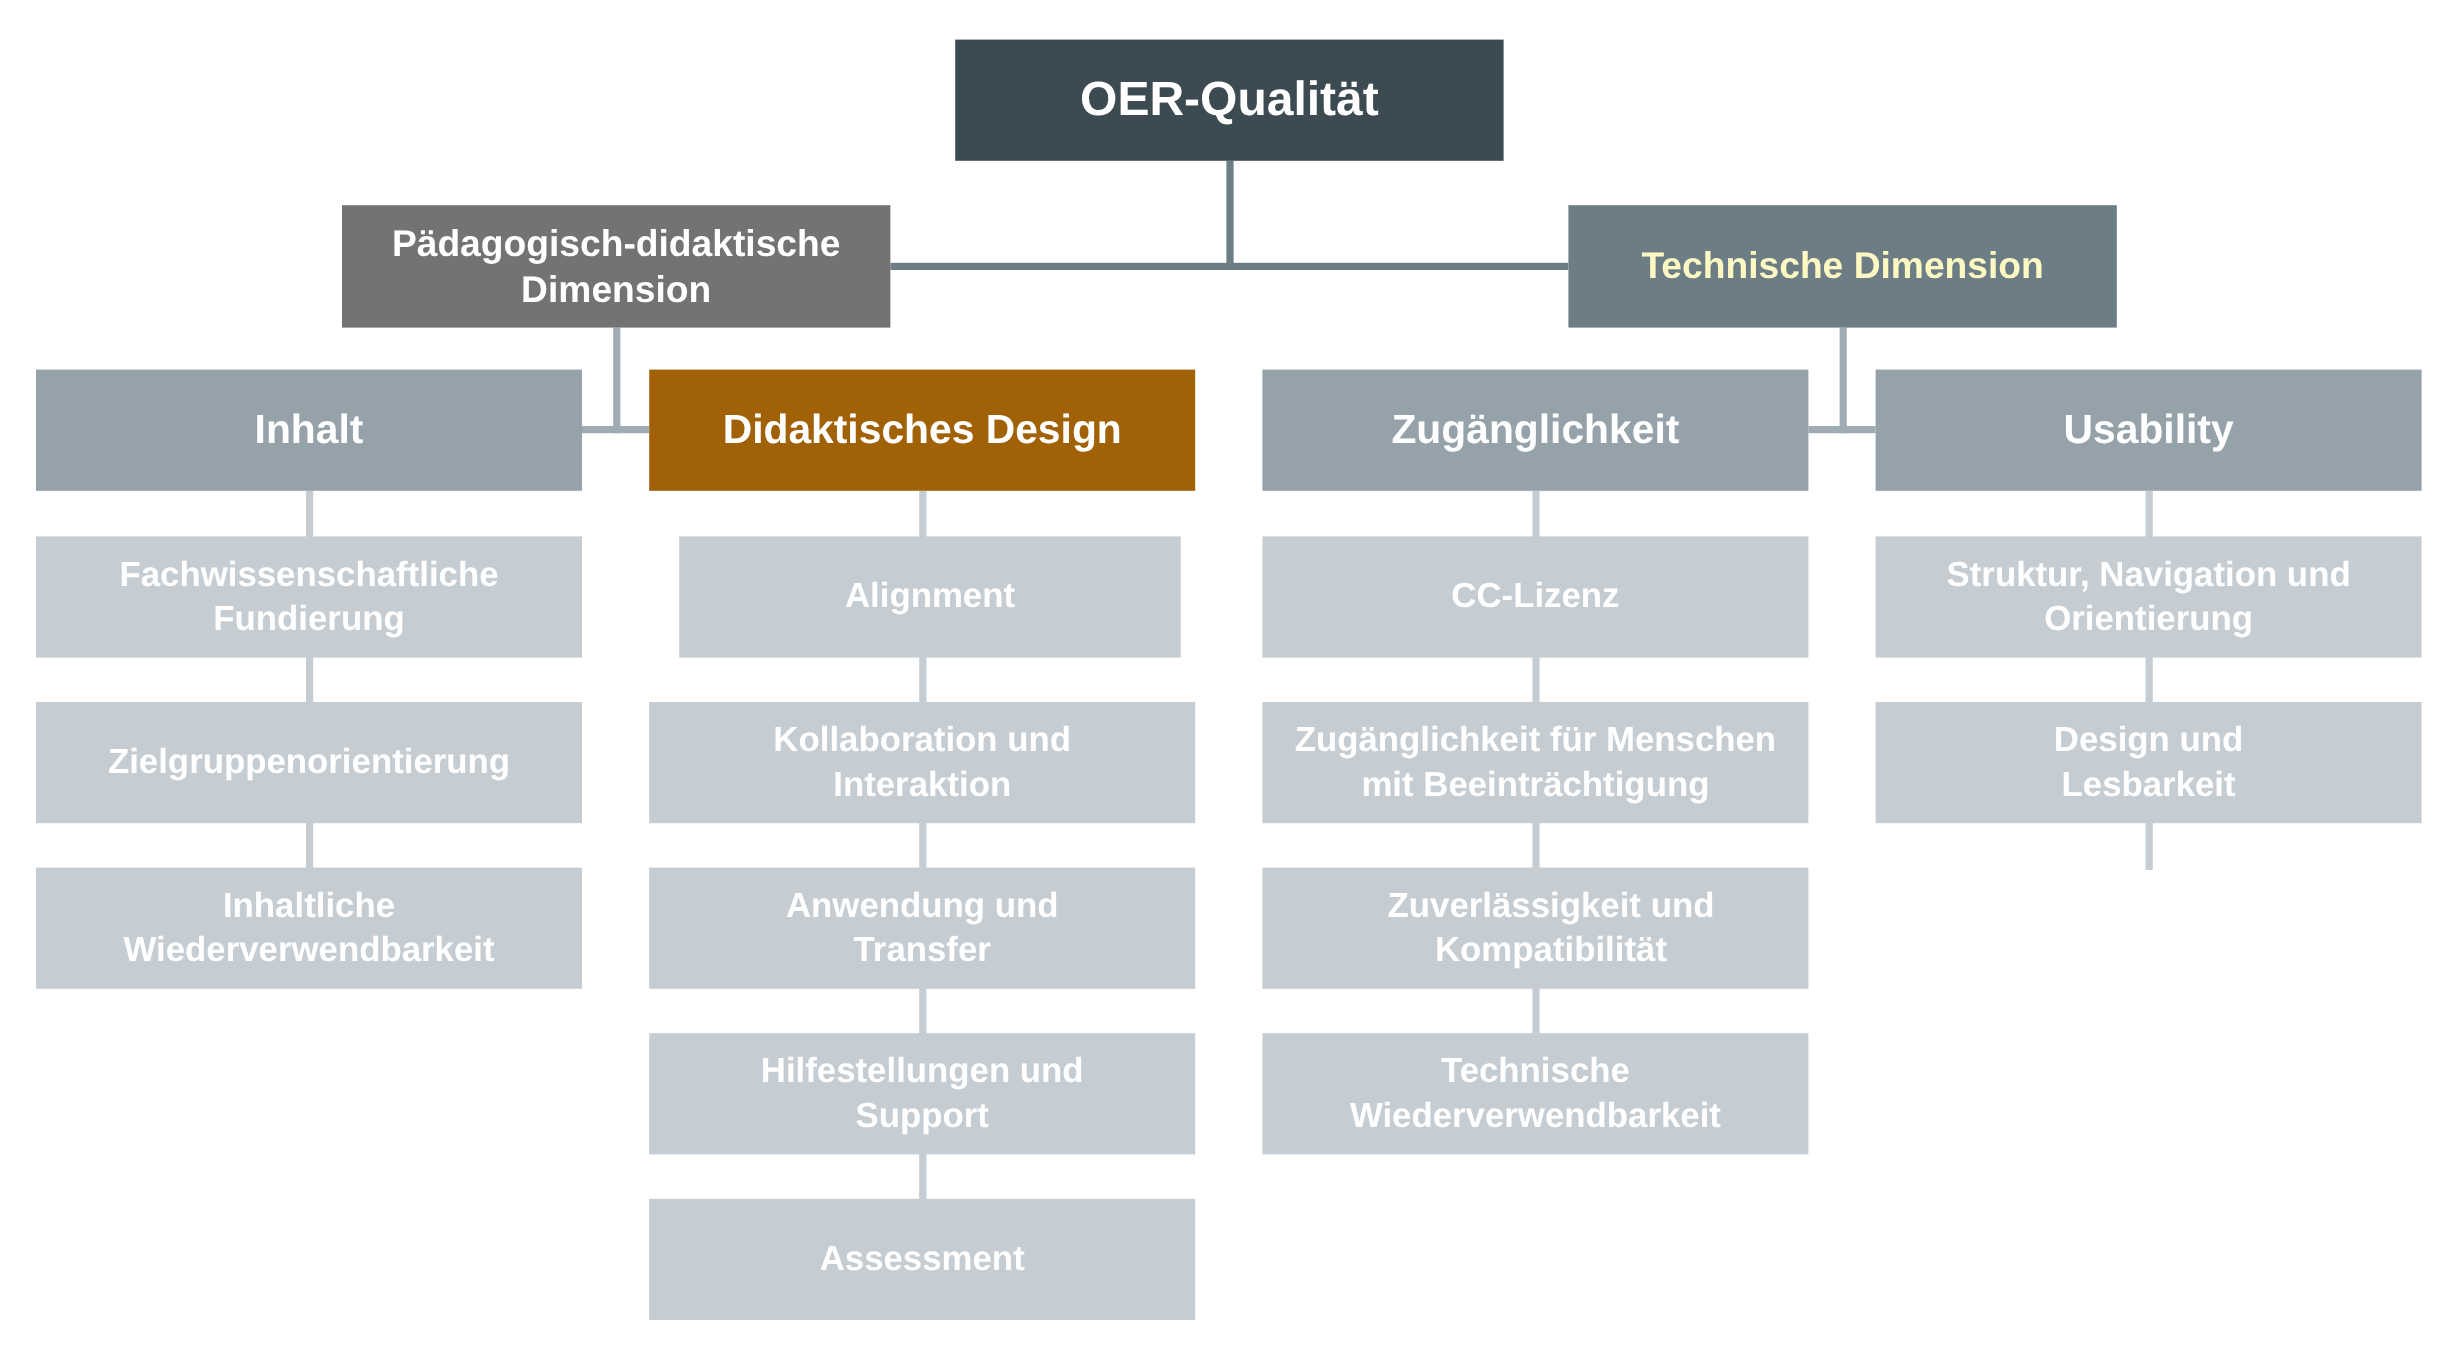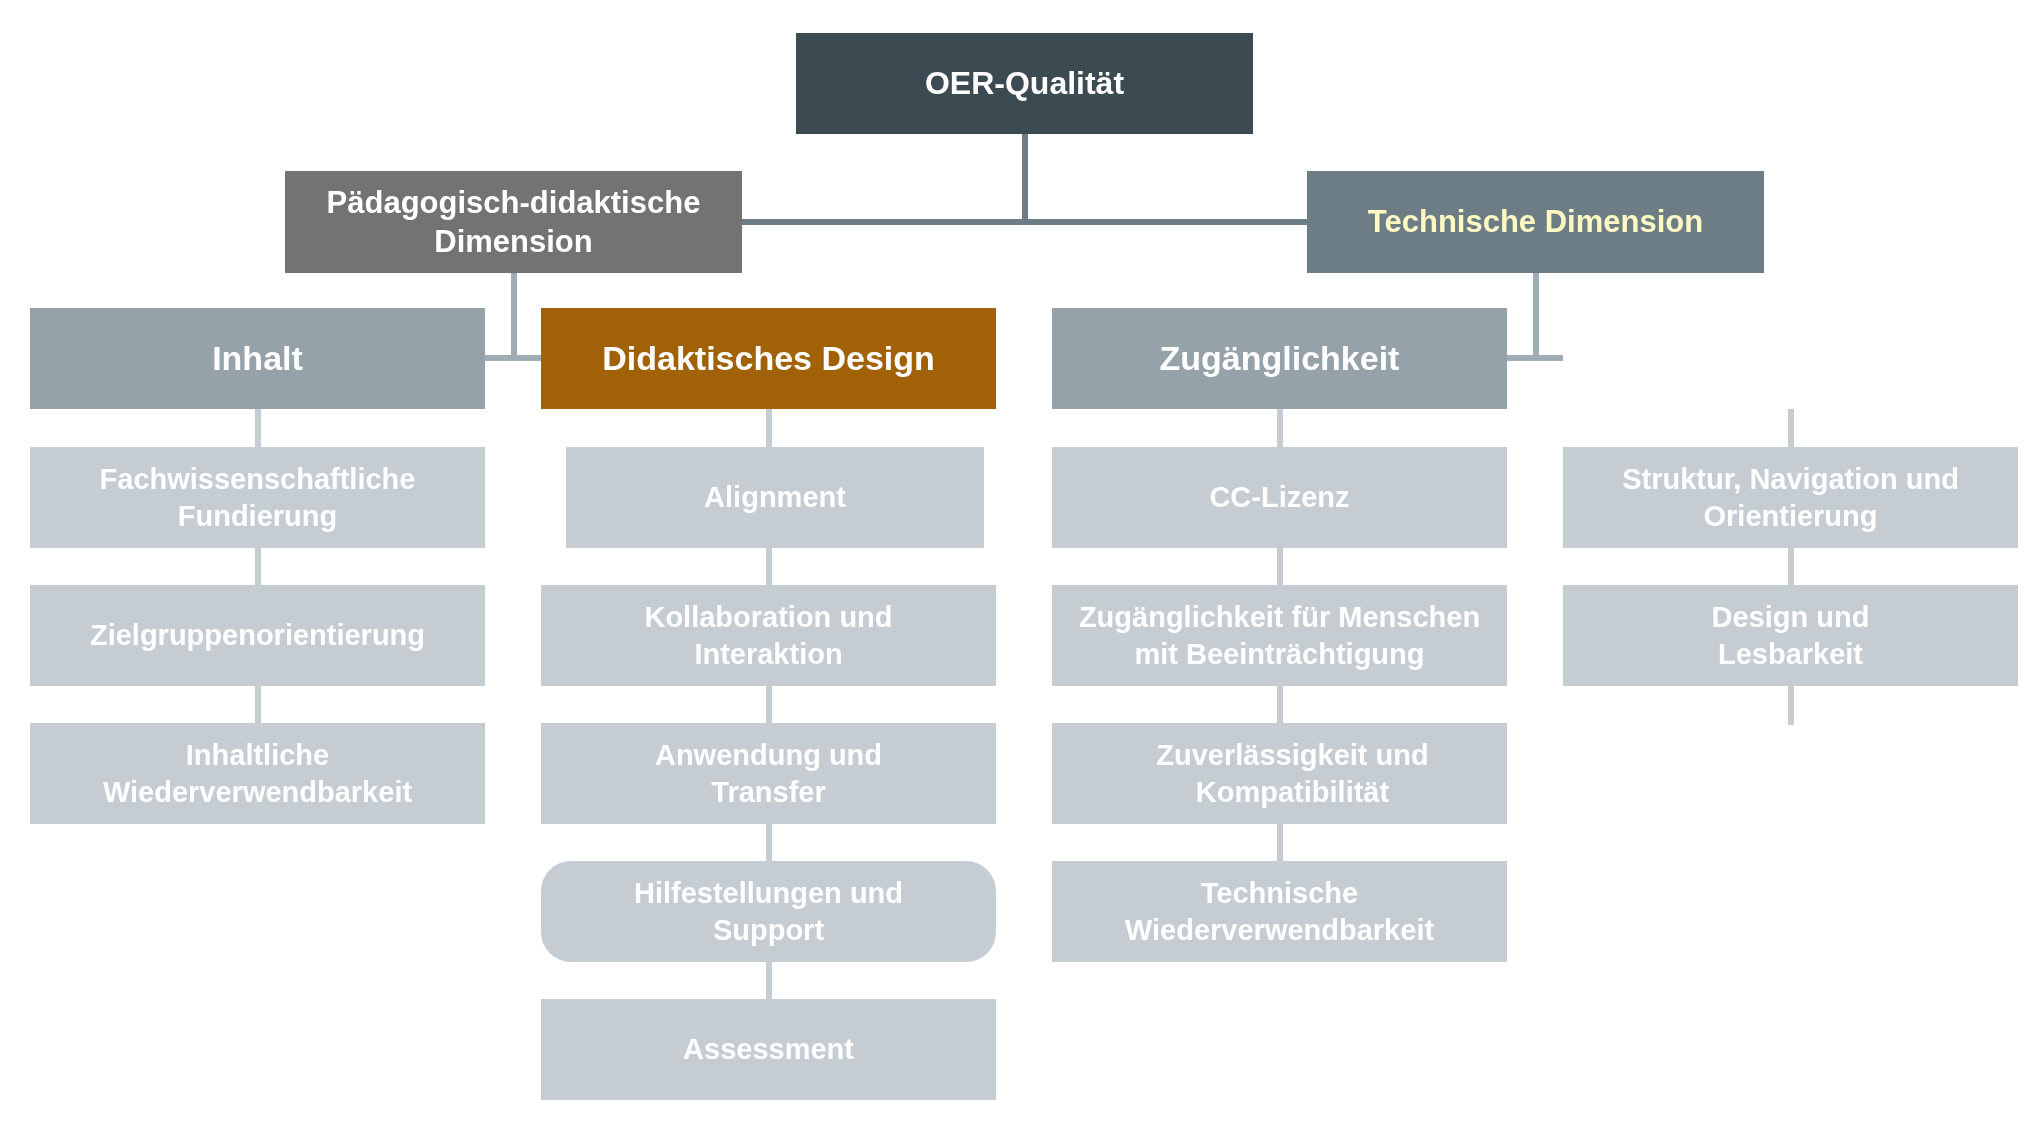--- a/index.html
+++ b/index.html
@@ -18,21 +18,21 @@
     justify-content: center;
     text-align: center;
     color: #ffffff;
     font-weight: bold;
     white-space: pre-line;
     z-index: 1;
     padding: 0 8px;
     box-sizing: border-box;
     line-height: 1.26;
   }
-  .lvl1 { font-size: 32px; }
+  .lvl1 { font-size: 40px; }
   .lvl2 { font-size: 31px; }
   .lvl3 { font-size: 34px; }
   .leaf { font-size: 29px; }
   .line { position: absolute; z-index: 0; }
 
   
   .pos-root     { left: 796px;  top: 33px;  width: 457px; height: 101px; }
   .pos-dim-paed { left: 285px;  top: 171px; width: 457px; height: 102px; }
   .pos-dim-tech { left: 1307px; top: 171px; width: 457px; height: 102px; }
   .pos-hdr-0    { left: 30px;   top: 308px; width: 455px; height: 101px; }
@@ -50,39 +50,40 @@
 Dimension</div>
 
   <div class="box lvl2 pos-dim-tech" id="box-dim-1" style="background: rgb(109, 125, 133); color: #fef9c3;">Technische Dimension</div>
 
   <div class="box lvl3 pos-hdr-0" id="box-hdr-0" style="background: rgb(149, 162, 170); color: rgb(255, 255, 255);">Inhalt</div>
 
   <div class="box lvl3 pos-hdr-1" id="box-hdr-1" style="background: #a16207; color: rgb(255, 255, 255);">Didaktisches Design</div>
 
   <div class="box lvl3 pos-hdr-2" id="box-hdr-2" style="background: rgb(149, 162, 170); color: rgb(255, 255, 255);">Zugänglichkeit</div>
 
+  <div class="box lvl3 pos-hdr-3" id="box-hdr-3" style="background: rgb(149, 162, 170); color: rgb(255, 255, 255);">Usability</div>
 <div class="line" style="left: 1021.5px; top: 134px; width: 6px; height: 91px; background: rgb(109, 125, 133);"></div>
     <div class="line" style="left: 742px; top: 219px; width: 565px; height: 6px; background: rgb(109, 125, 133);"></div>
     <div class="line" style="left: 510.5px; top: 273px; width: 6px; height: 88px; background: rgb(159, 172, 179);"></div>
     <div class="line" style="left: 485px; top: 355px; width: 56px; height: 6px; background: rgb(159, 172, 179);"></div>
     <div class="line" style="left: 1532.5px; top: 273px; width: 6px; height: 88px; background: rgb(159, 172, 179);"></div>
     <div class="line" style="left: 1507px; top: 355px; width: 56px; height: 6px; background: rgb(159, 172, 179);"></div>
     <div class="line" style="left: 254.5px; top: 409px; width: 6px; height: 316px; background: rgb(197, 205, 211);"></div>
     <div class="box leaf" style="left: 30px; top: 447px; width: 455px; height: 101px; background: rgb(197, 205, 211); color: rgb(255, 255, 255);">Fachwissenschaftliche
 Fundierung</div>
     <div class="box leaf" style="left: 30px; top: 585px; width: 455px; height: 101px; background: rgb(197, 205, 211); color: rgb(255, 255, 255);">Zielgruppenorientierung</div>
     <div class="box leaf" style="left: 30px; top: 723px; width: 455px; height: 101px; background: rgb(197, 205, 211); color: rgb(255, 255, 255);">Inhaltliche
 Wiederverwendbarkeit</div>
     <div class="line" style="left: 765.5px; top: 409px; width: 6px; height: 592px; background: rgb(197, 205, 211);"></div>
     <div class="box leaf" style="left: 541px; top: 447px; width: 418px; height: 101px; background: rgb(197, 205, 211); color: rgb(255, 255, 255); margin-left: 25px;">Alignment</div>
     <div class="box leaf" style="left: 541px; top: 585px; width: 455px; height: 101px; background: rgb(197, 205, 211); color: rgb(255, 255, 255);">Kollaboration und
 Interaktion</div>
     <div class="box leaf" style="left: 541px; top: 723px; width: 455px; height: 101px; background: rgb(197, 205, 211); color: rgb(255, 255, 255);">Anwendung und
 Transfer</div>
-    <div class="box leaf" style="left: 541px; top: 861px; width: 455px; height: 101px; background: rgb(197, 205, 211); color: rgb(255, 255, 255); border-radius: 30px;">Hilfestellungen und
+    <div class="box leaf" style="left: 541px; top: 861px; width: 455px; height: 101px; background: rgb(197, 205, 211); color: rgb(255, 255, 255);">Hilfestellungen und
 Support</div>
     <div class="box leaf" style="left: 541px; top: 999px; width: 455px; height: 101px; background: rgb(197, 205, 211); color: rgb(255, 255, 255);">Assessment</div>
     <div class="line" style="left: 1276.5px; top: 409px; width: 6px; height: 454px; background: rgb(197, 205, 211);"></div>
     <div class="box leaf" style="left: 1052px; top: 447px; width: 455px; height: 101px; background: rgb(197, 205, 211); color: rgb(255, 255, 255);">CC-Lizenz</div>
     <div class="box leaf" style="left: 1052px; top: 585px; width: 455px; height: 101px; background: rgb(197, 205, 211); color: rgb(255, 255, 255);">Zugänglichkeit für Menschen
 mit Beeinträchtigung</div>
     <div class="box leaf" style="left: 1052px; top: 723px; width: 455px; height: 101px; background: rgb(197, 205, 211); color: rgb(255, 255, 255); padding-left: 34px;">Zuverlässigkeit und
 Kompatibilität</div>
     <div class="box leaf" style="left: 1052px; top: 861px; width: 455px; height: 101px; background: rgb(197, 205, 211); color: rgb(255, 255, 255);">Technische
 Wiederverwendbarkeit</div>

